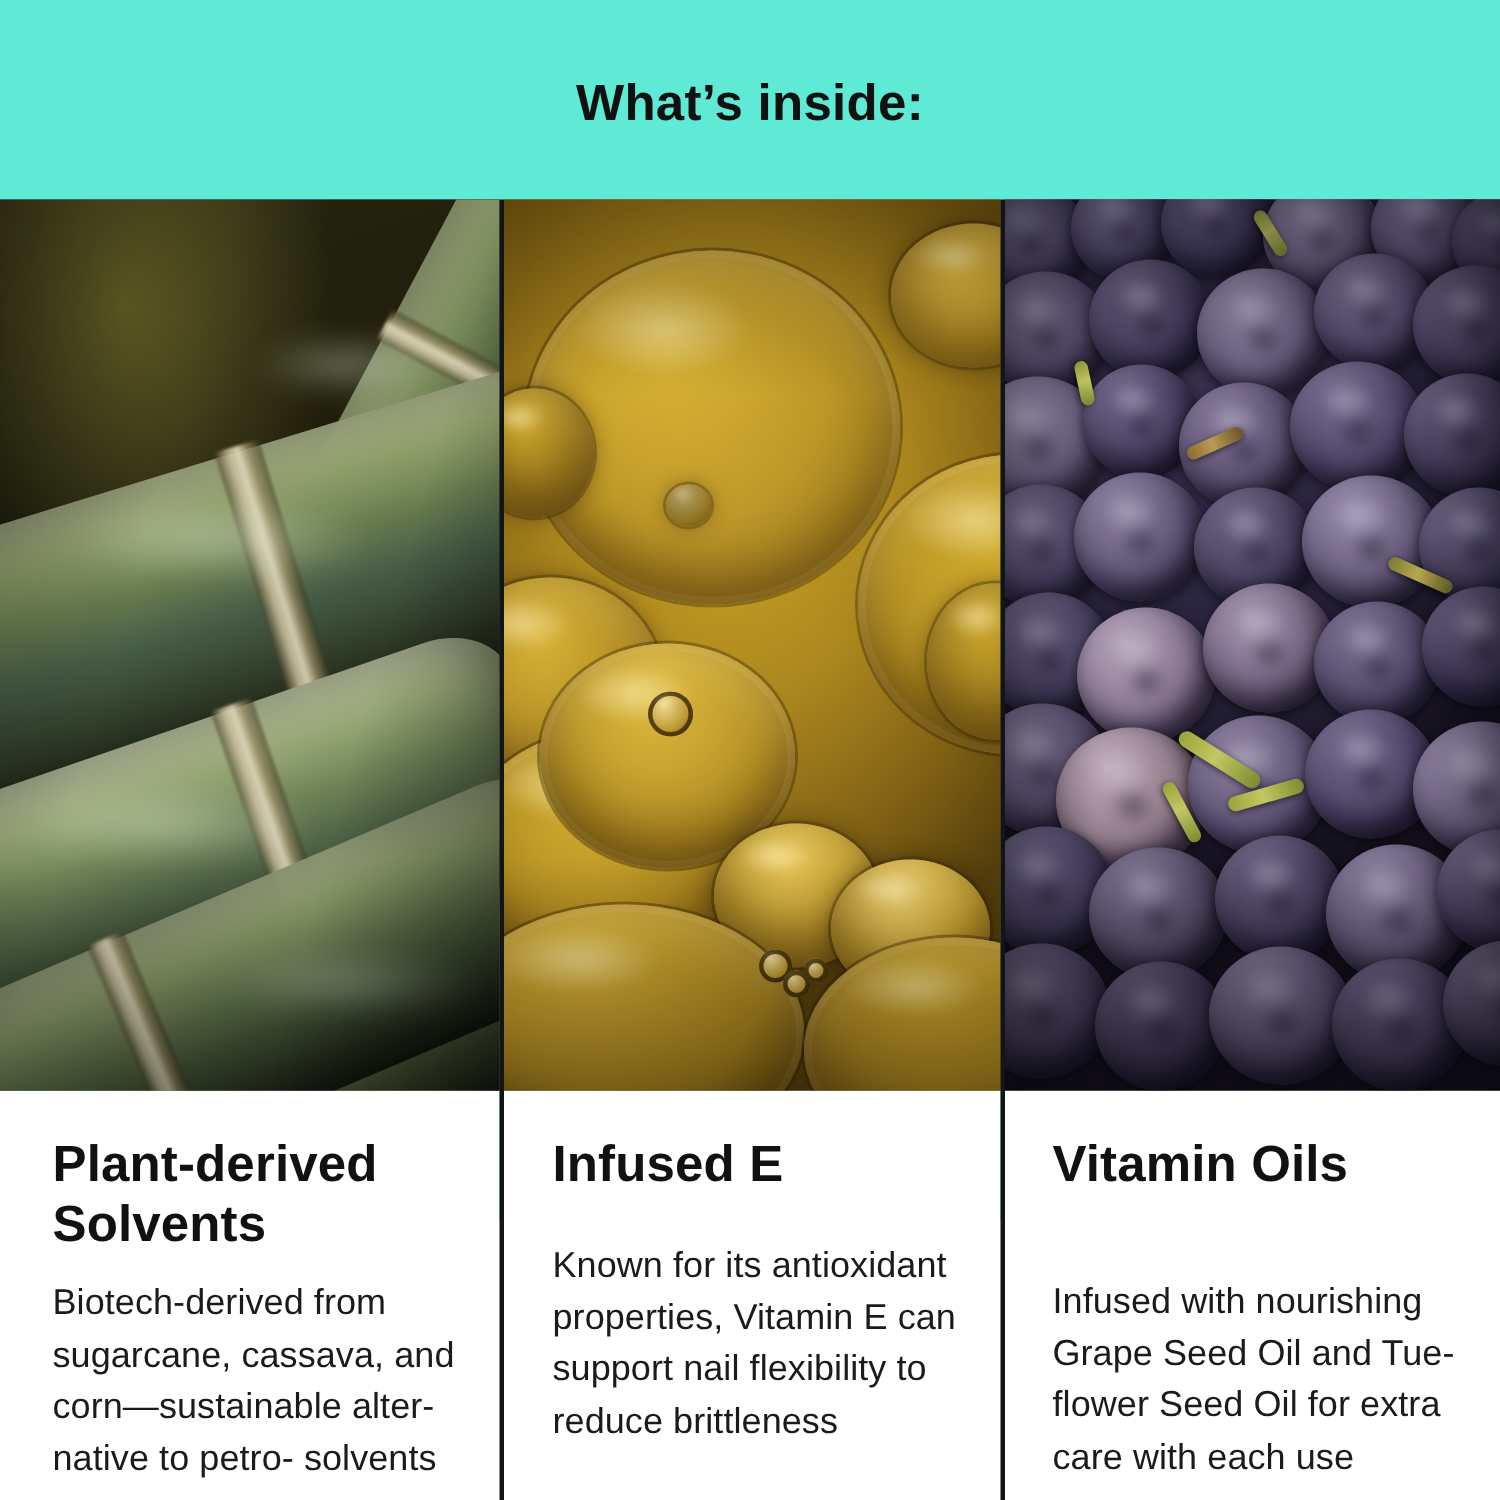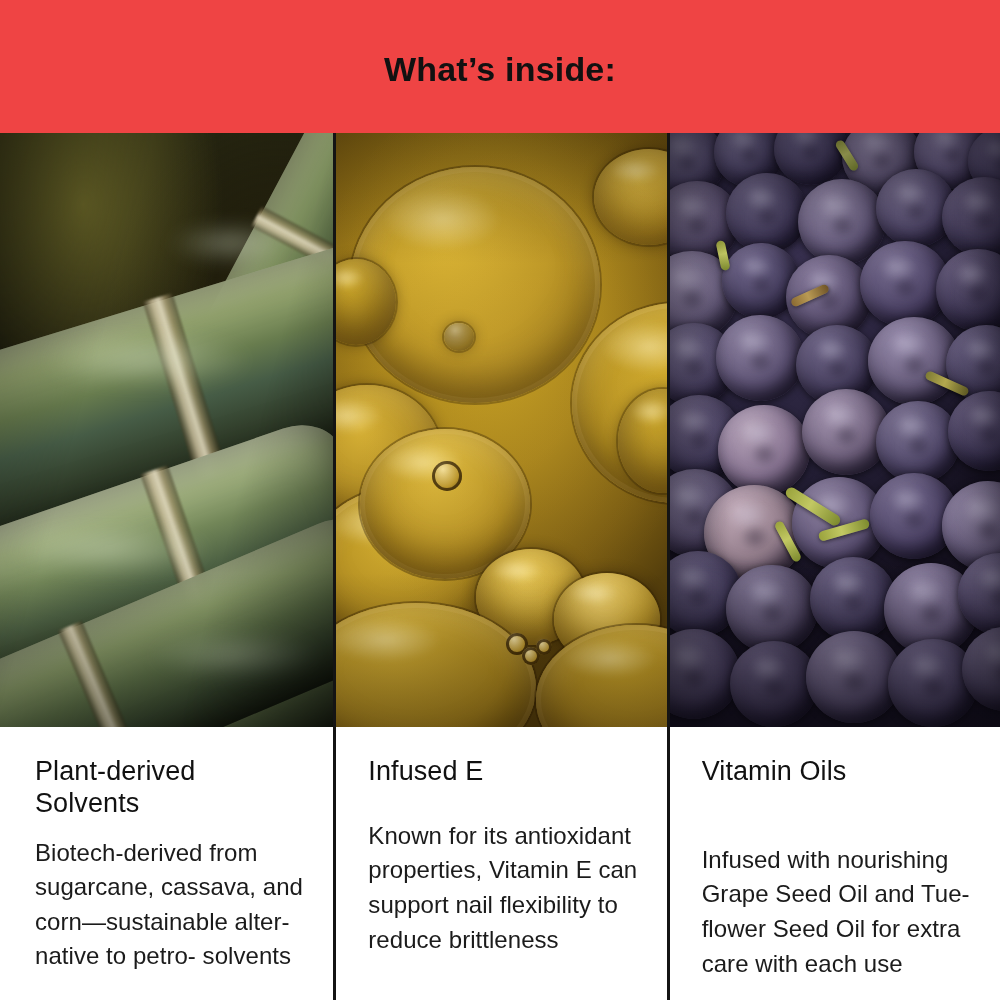--- a/index.html
+++ b/index.html
@@ -12,21 +12,21 @@
     height: 1000px;
     overflow: hidden;
     font-family: "Liberation Sans", sans-serif;
     -webkit-font-smoothing: antialiased;
   }
 
   .infographic {
     position: relative;
     width: 1000px;
     height: 814px;
-    background: #ef4444;
+    background: #5eead4;
     box-sizing: border-box;
   }
 
   
   .title-bar {
     position: absolute;
     top: 0;
     left: 0;
     width: 1000px;
     height: 133px;
@@ -295,22 +295,22 @@
   }
 
   
   .panel-caption {
     flex: 1 1 auto;
     padding: 29px 26px 0 35px;
     box-sizing: border-box;
     background: #ffffff;
   }
   .caption-heading {
-    font-size: 27px;
-    font-weight: normal;
+    font-size: 34px;
+    font-weight: bold;
     color: #111111;
     line-height: 1.18;
     margin: 0 0 0 0;
     letter-spacing: 0.1px;
   }
   .caption-body {
     font-size: 24px;
     font-weight: normal;
     color: #1b1b1b;
     line-height: 1.44;

